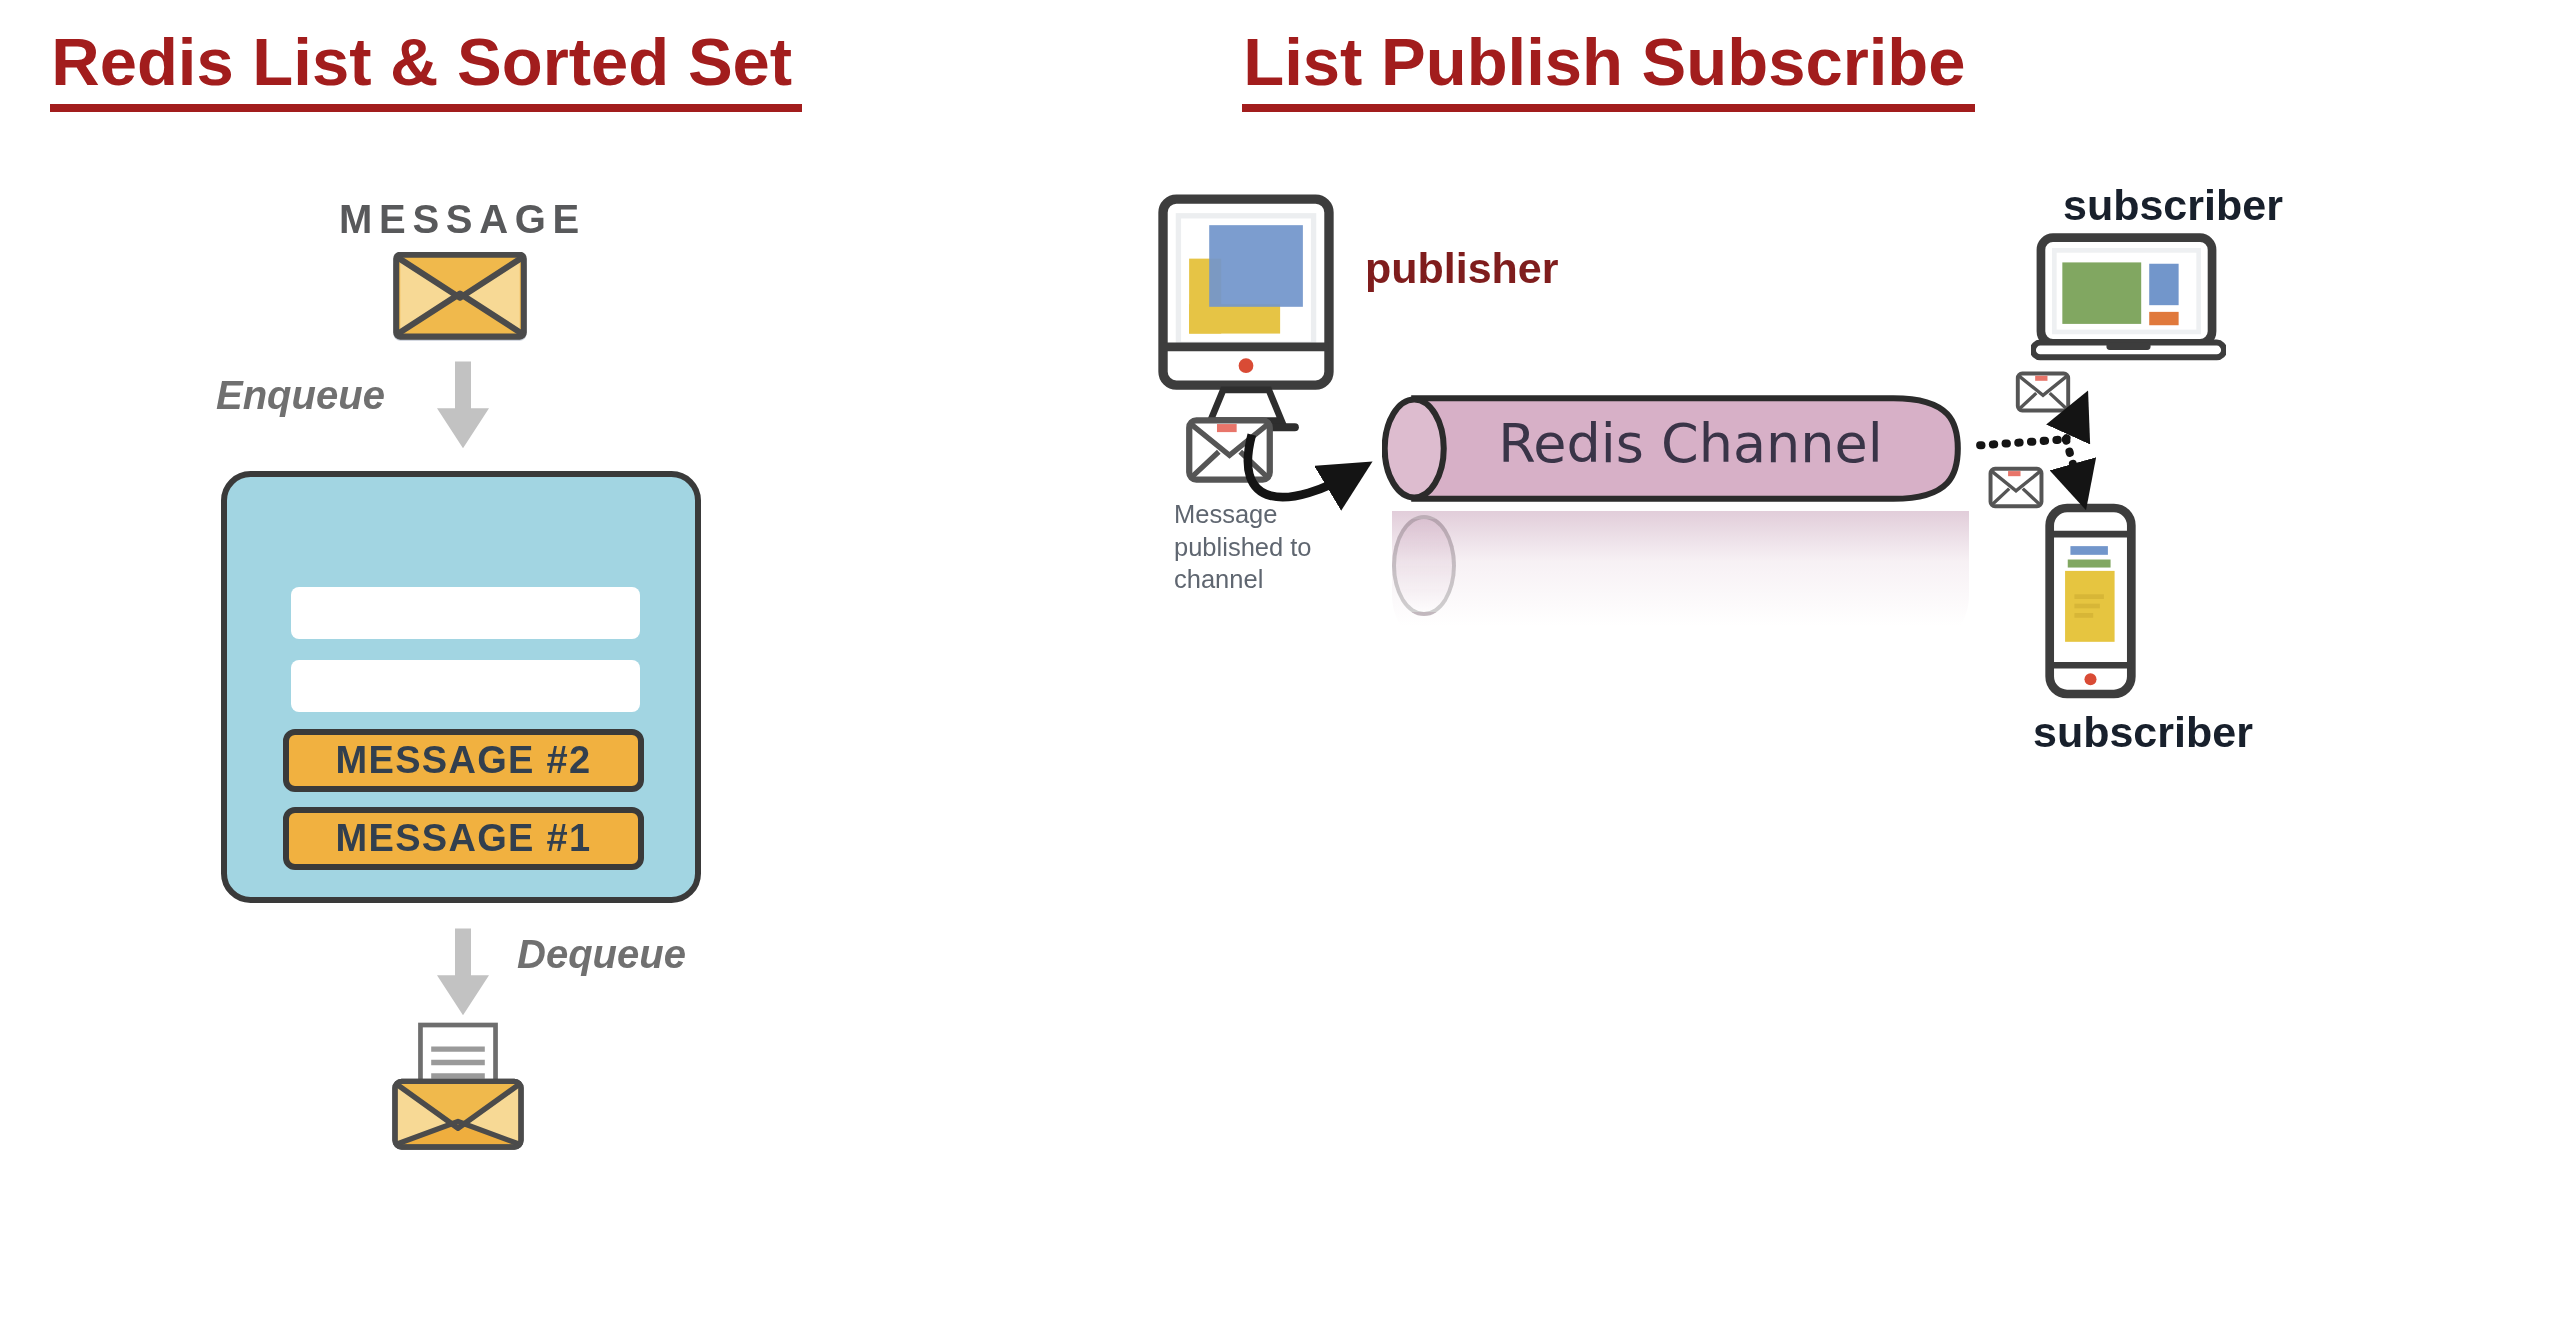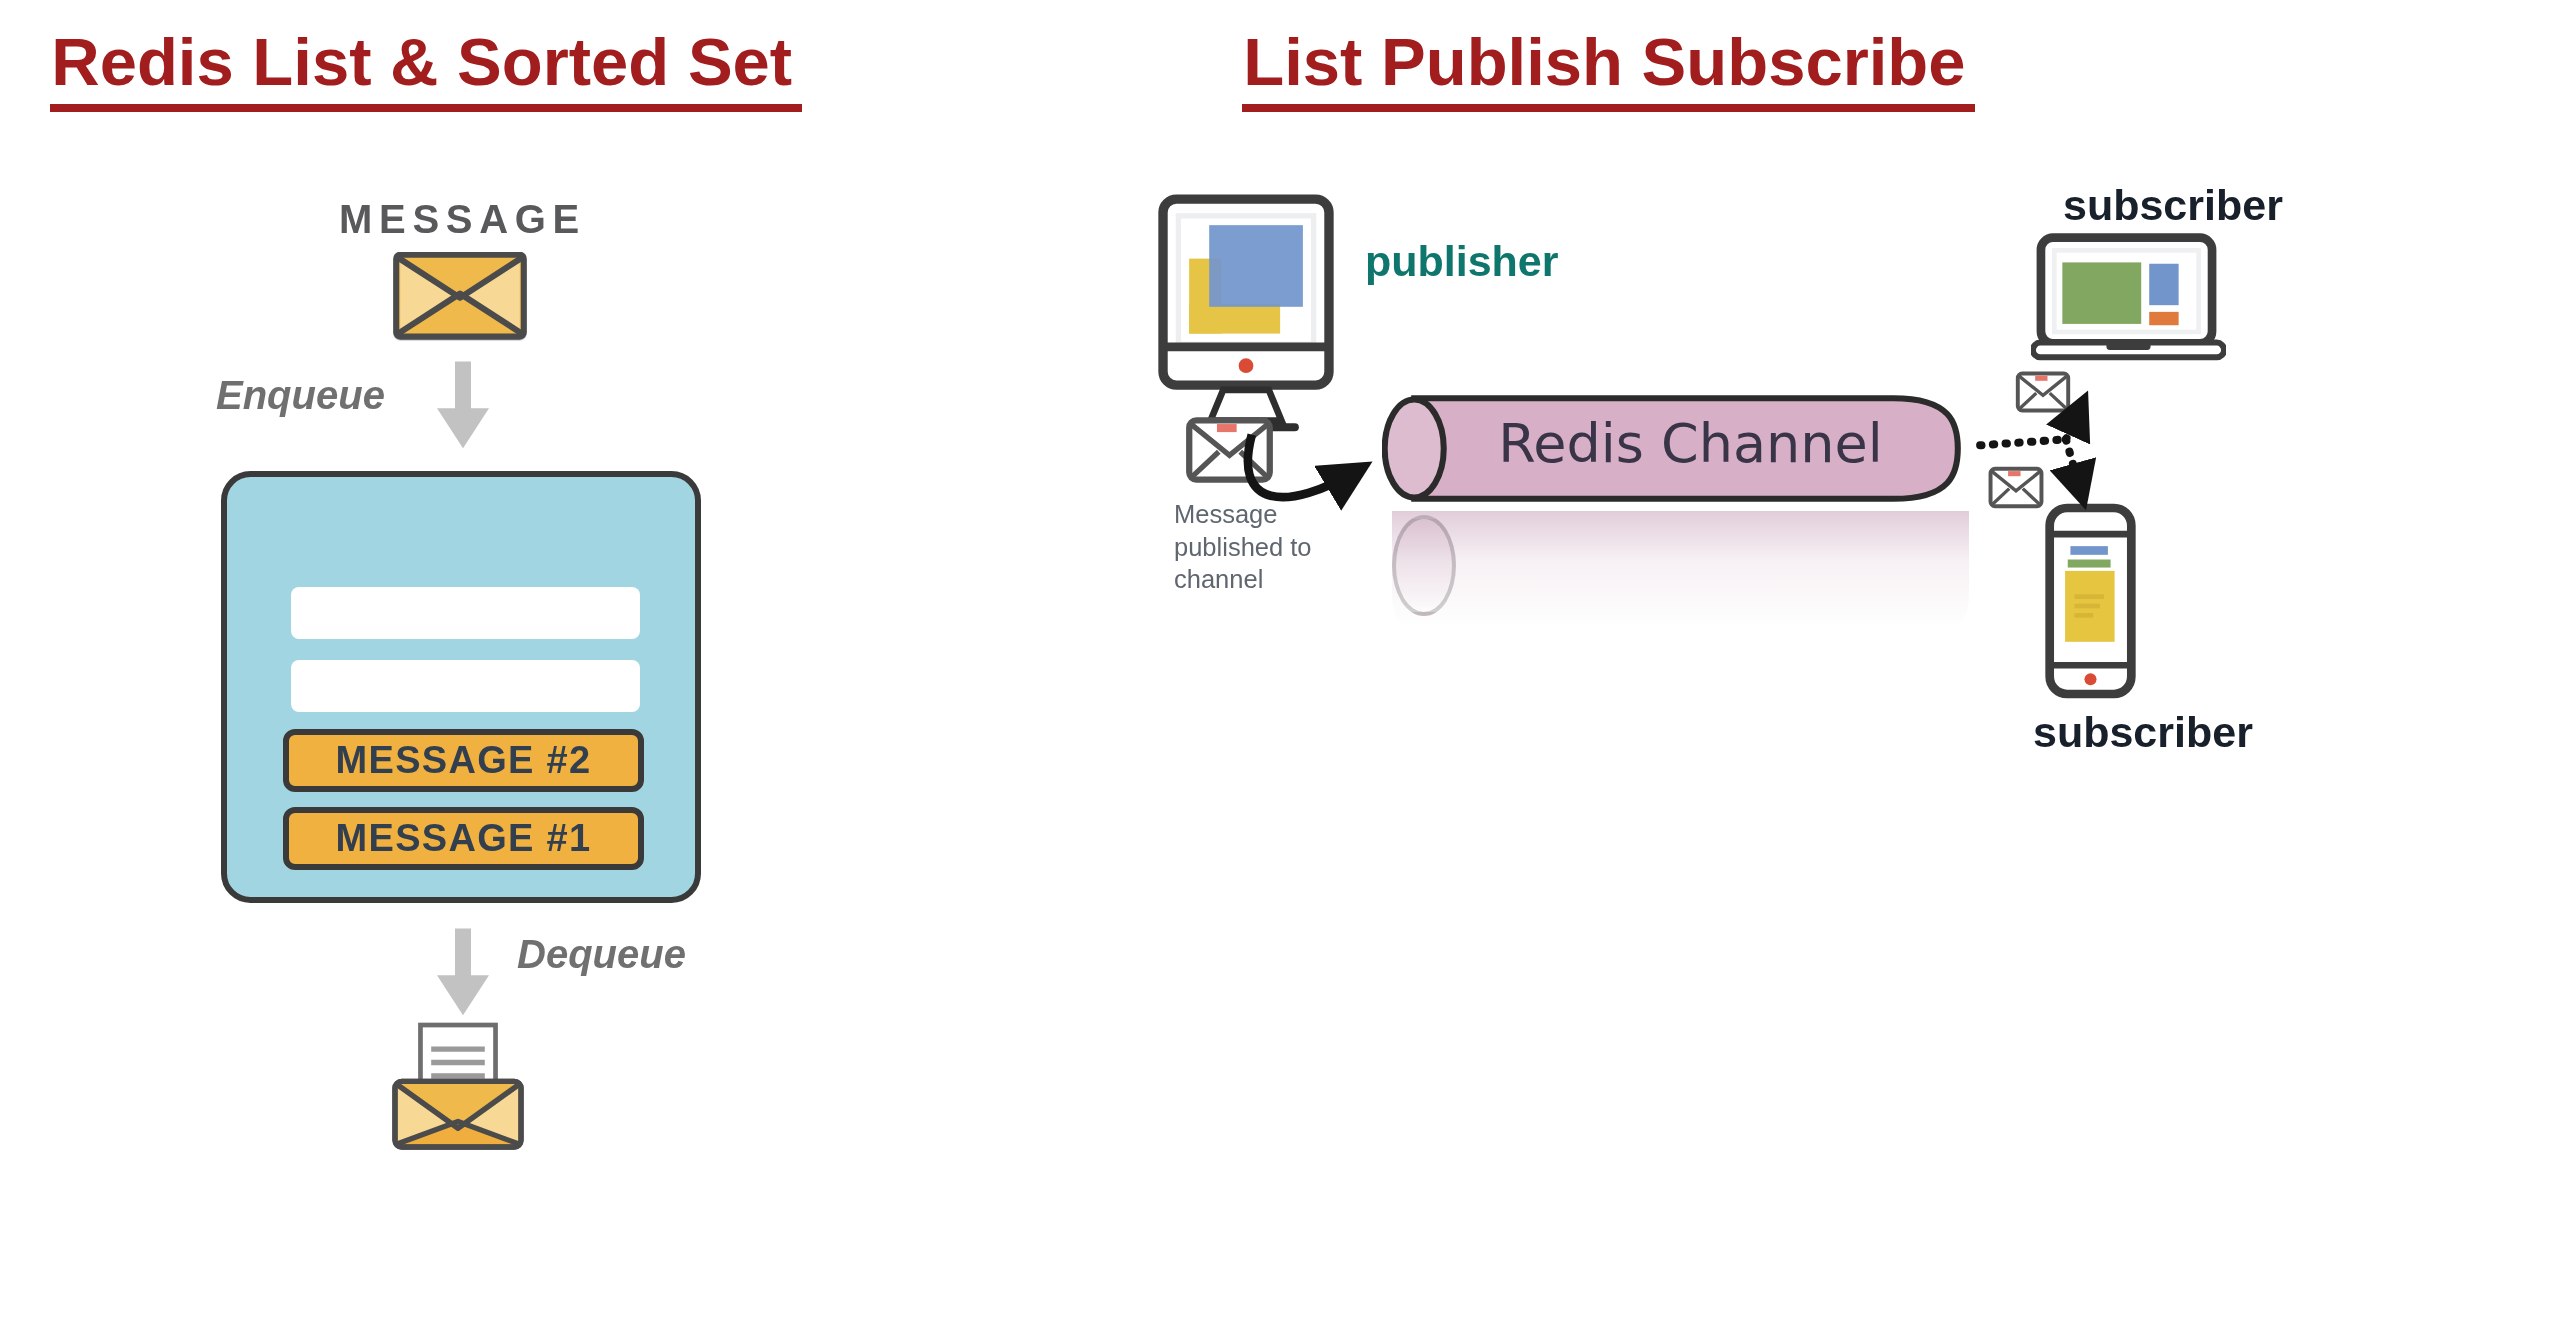--- a/index.html
+++ b/index.html
@@ -52,21 +52,21 @@
   .item-1{top:252px;text-align:right;} .item-2{top:330px;}
   .arrow-dequeue{left:433px;top:928px;width:60px;height:89px;}
   .dequeue-label{
     left:517px;top:932px;font-size:40px;font-weight:bold;font-style:italic;
     color:var(--italic-gray,#707070);
   }
   .env-open{left:388px;top:1021px;width:140px;height:130px;}
 
   
   .monitor{left:1157px;top:193px;width:178px;height:241px;}
-  .publisher-label{left:1365px;top:237px;font-size:43px;font-weight:bold;color:#0f766e;}
+  .publisher-label{left:1365px;top:244px;font-size:43px;font-weight:bold;color:#7f1d1d;}
   .env-note-lg{left:1184px;top:416px;width:91px;height:68px;}
   .published-note{
     left:1174px;top:498px;width:188px;font-size:25.5px;line-height:1.28;
     color:var(--note-gray,#5f6670);white-space:pre-line;
   }
   .cylinder{left:1382px;top:394px;width:604px;height:109px;}
   .channel-label{
     left:1449px;top:412px;width:483px;text-align:center;
     font-size:54px;color:#3a3448;font-family:"DejaVu Sans", sans-serif;
   }

